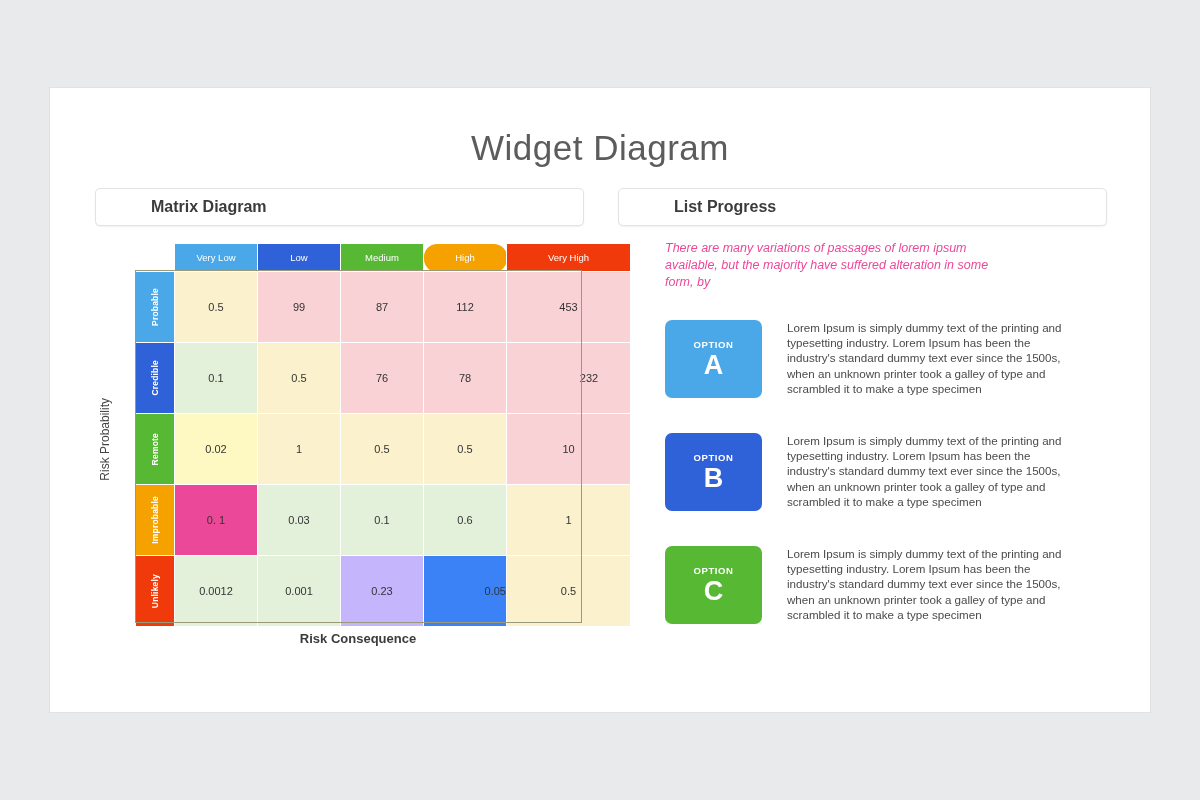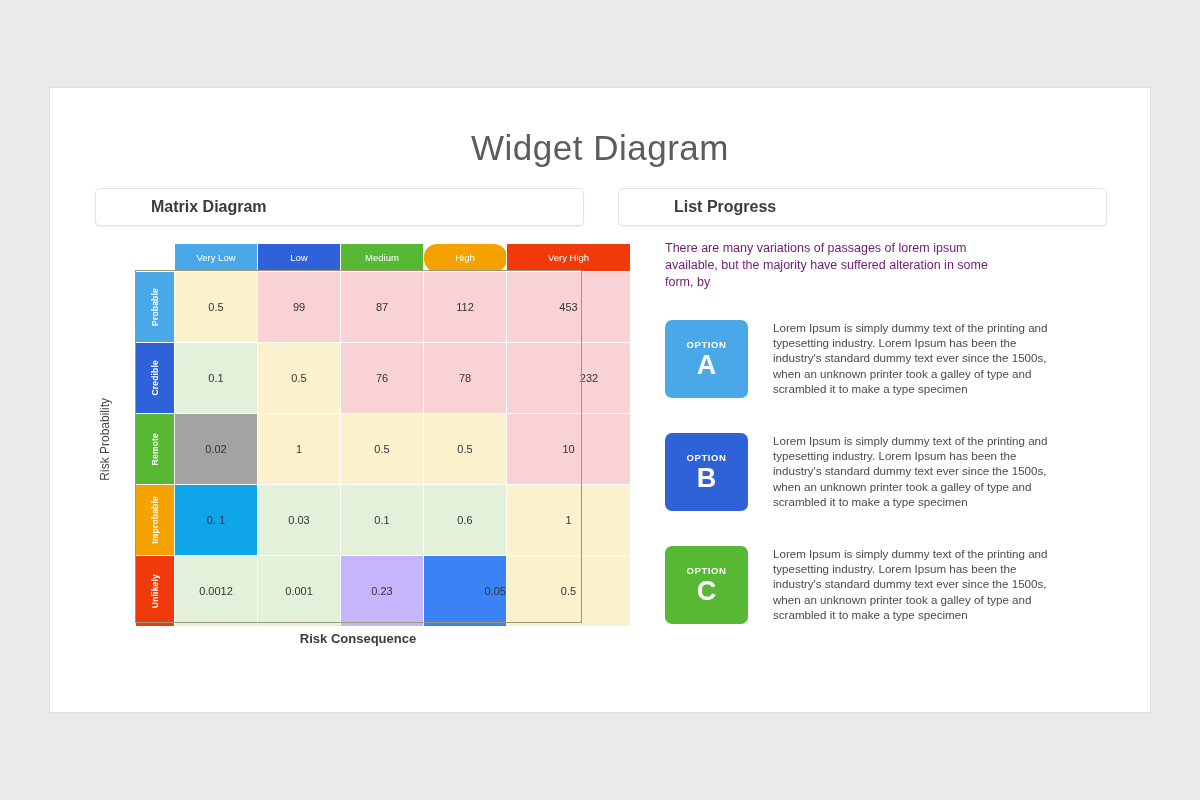--- a/index.html
+++ b/index.html
@@ -123,34 +123,35 @@
   }
 
   
   #intro {
     position: absolute;
     left: 615px;
     top: 152px;
     width: 345px;
     font-size: 12.5px;
     line-height: 1.35;
-    color: #701a75;
+    color: #ec4899;
+    font-style: italic;
   }
   .option-row {
     position: absolute;
     left: 615px;
     width: 440px;
     display: flex;
     align-items: flex-start;
   }
   #opt-0 { top: 232px; }
   #opt-1 { top: 345px; }
   #opt-2 { top: 458px; }
   .option-badge {
-    width: 83px;
+    width: 97px;
     height: 78px;
     border-radius: 7px;
     color: #ffffff;
     display: flex;
     flex-direction: column;
     align-items: center;
     justify-content: center;
     flex: 0 0 auto;
   }
   .option-badge .tag {
@@ -218,31 +219,31 @@
             <td class="cell" style="background: rgb(227, 240, 218);">0.1</td>
             <td class="cell" style="background: rgb(251, 241, 205);">0.5</td>
             <td class="cell" style="background: rgb(249, 210, 213);">76</td>
             <td class="cell" style="background: rgb(249, 210, 213);">78</td>
             <td class="cell" style="background: rgb(249, 210, 213); padding-left: 41px;">232</td>
           </tr>
           <tr>
             <td class="row-head" style="background: rgb(87, 184, 51);">
               <div>Remote</div>
             </td>
-            <td class="cell" style="background: #a3a3a3;">0.02</td>
+            <td class="cell" style="background: #fef9c3;">0.02</td>
             <td class="cell" style="background: rgb(251, 241, 205);">1</td>
             <td class="cell" style="background: rgb(251, 241, 205);">0.5</td>
             <td class="cell" style="background: rgb(251, 241, 205);">0.5</td>
             <td class="cell" style="background: rgb(249, 210, 213);">10</td>
           </tr>
           <tr>
             <td class="row-head" style="background: rgb(245, 162, 0);">
               <div>Improbable</div>
             </td>
-            <td class="cell" style="background: #0ea5e9;">0. 1</td>
+            <td class="cell" style="background: #ec4899;">0. 1</td>
             <td class="cell" style="background: rgb(227, 240, 218);">0.03</td>
             <td class="cell" style="background: rgb(227, 240, 218);">0.1</td>
             <td class="cell" style="background: rgb(227, 240, 218);">0.6</td>
             <td class="cell" style="background: rgb(251, 241, 205);">1</td>
           </tr>
           <tr>
             <td class="row-head" style="background: rgb(241, 58, 12);">
               <div>Unlikely</div>
             </td>
             <td class="cell" style="background: rgb(227, 240, 218);">0.0012</td>

